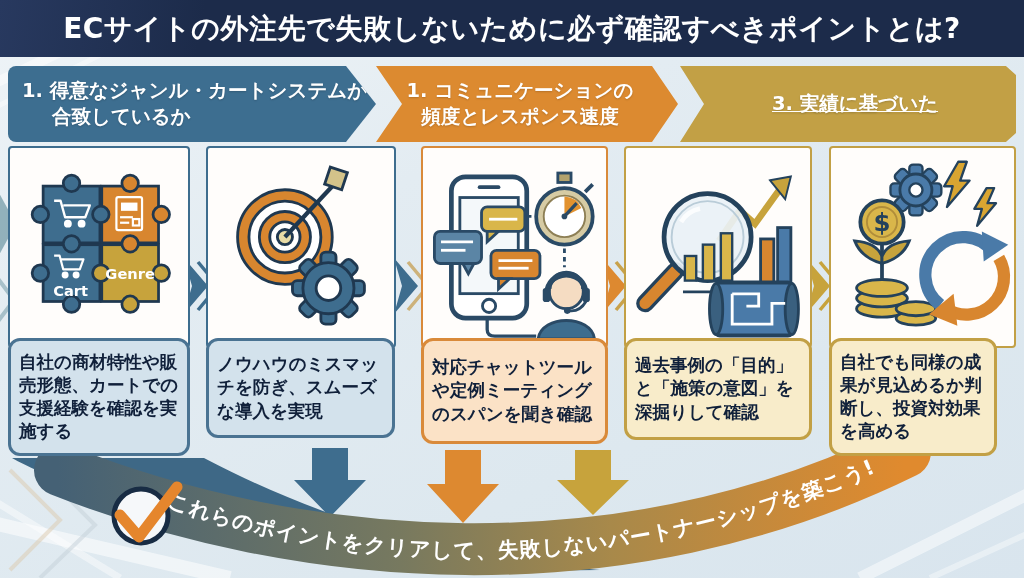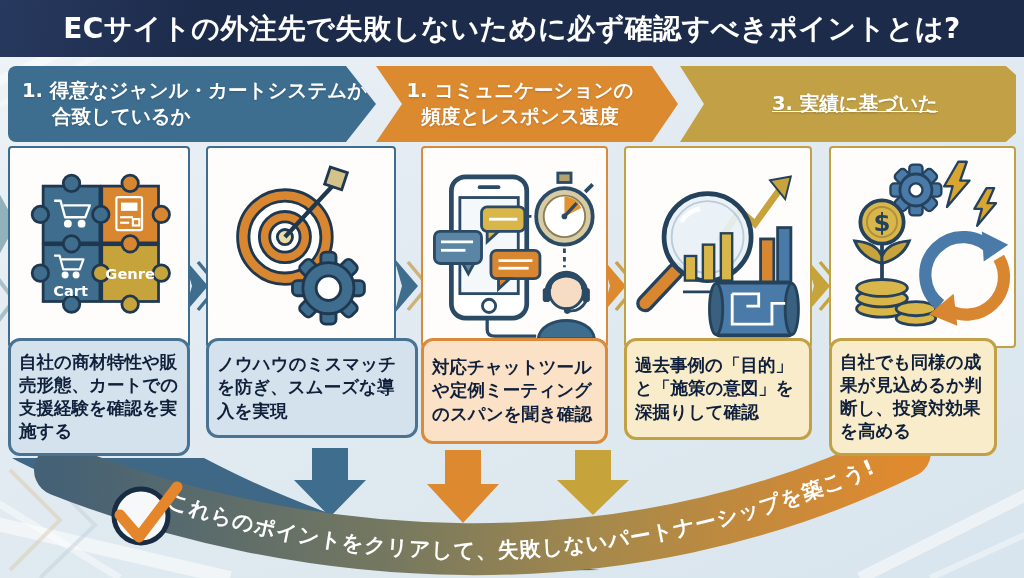--- a/index.html
+++ b/index.html
@@ -257,21 +257,21 @@
         <polygon points="158,86 186,100 160,118" fill="#4a7aa8"></polygon>
         <path d="M176 114 A40 40 0 0 1 120 168" fill="none" stroke="#d8862f" stroke-width="13"></path>
         <polygon points="132,186 102,174 128,152" fill="#d8862f"></polygon>
       </g>
     </svg>
   </div>
 
   <div class="tbox tb-blue" style="left:8px;width:182px;height:118px;">
     <span>自社の商材特性や販売形態、カートでの支援経験を確認を実施する</span>
   </div>
-  <div class="tbox tb-blue" style="left:206px;width:212px;height:100px;">
+  <div class="tbox tb-blue" style="left:206px;width:189px;height:100px;">
     <span>ノウハウのミスマッチを防ぎ、スムーズな導入を実現</span>
   </div>
   <div class="tbox tb-cream" style="left:624px;width:188px;height:102px;">
     <span>過去事例の「目的」と「施策の意図」を深掘りして確認</span>
   </div>
   <div class="tbox tb-peach" style="left:421px;width:187px;height:106px;">
     <span>対応チャットツールや定例ミーティングのスパンを聞き確認</span>
   </div>
   <div class="tbox tb-cream" style="left:829px;width:168px;height:118px;">
     <span>自社でも同様の成果が見込めるか判断し、投資対効果を高める</span>

